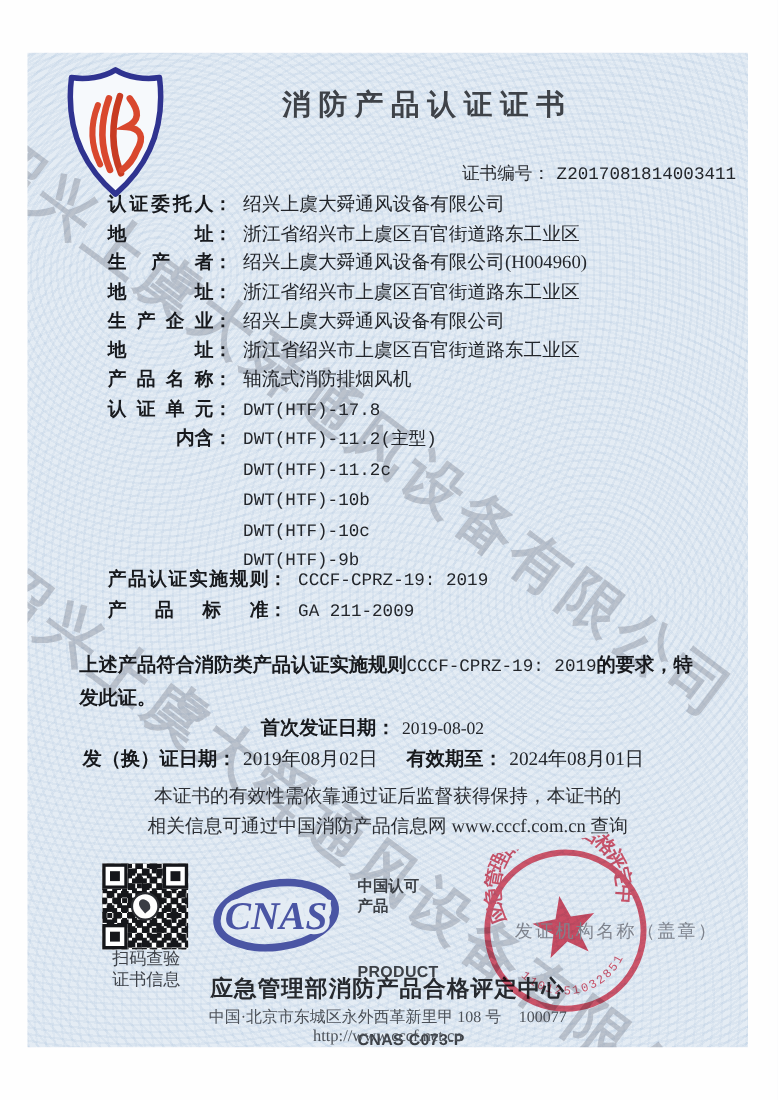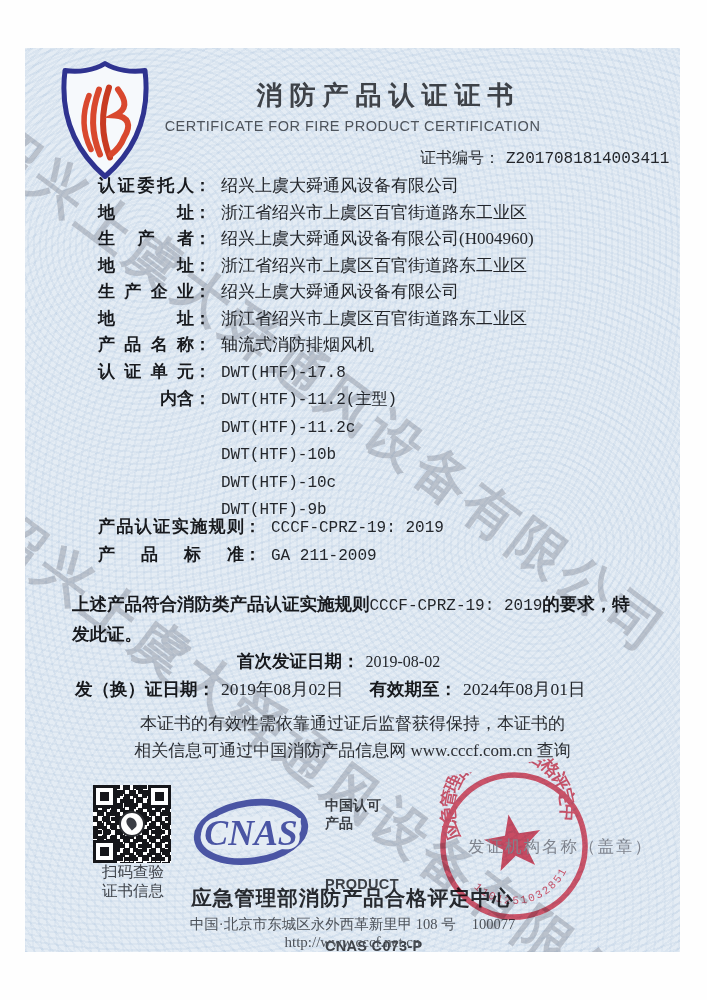--- a/index.html
+++ b/index.html
@@ -87,21 +87,20 @@
 
   <svg class="z logo" viewBox="0 0 100 125">
     <path d="M50,6 C61,13 77,15 90,13 C94,46 88,86 50,119 C12,86 6,46 10,13 C23,15 39,13 50,6 Z" fill="#f6f9fc" stroke="#2f3390" stroke-width="5" stroke-linejoin="round"></path>
     <path d="M34,38 C27,56 27,74 36,92" fill="none" stroke="#d9482e" stroke-width="5.5" stroke-linecap="round"></path>
     <path d="M44,32 C36,54 36,76 45,97" fill="none" stroke="#d9482e" stroke-width="6" stroke-linecap="round"></path>
     <path d="M54,30 C46,54 46,78 55,100" fill="none" stroke="#c83b22" stroke-width="6" stroke-linecap="round"></path>
     <path d="M63,32 C72,44 72,52 60,58 C73,59 77,67 69,80 C66,88 60,94 56,97" fill="none" stroke="#d9482e" stroke-width="6" stroke-linecap="round"></path>
   </svg>
 
   <div class="z title">消防产品认证证书</div>
-  <div class="z subtitle">CERTIFICATE FOR FIRE PRODUCT CERTIFICATION</div>
 
   <div class="z certno">
     <span>证书编号</span><span>：</span><span class="vm">Z2017081814003411</span>
   </div>
 
   <div class="z fields">
     <div class="row"><span class="lab">认证委托人</span><span class="colon">：</span><span class="v">绍兴上虞大舜通风设备有限公司</span></div>
     <div class="row"><span class="lab">地址</span><span class="colon">：</span><span class="v">浙江省绍兴市上虞区百官街道路东工业区</span></div>
     <div class="row"><span class="lab">生产者</span><span class="colon">：</span><span class="v">绍兴上虞大舜通风设备有限公司(H004960)</span></div>
     <div class="row"><span class="lab">地址</span><span class="colon">：</span><span class="v">浙江省绍兴市上虞区百官街道路东工业区</span></div>

